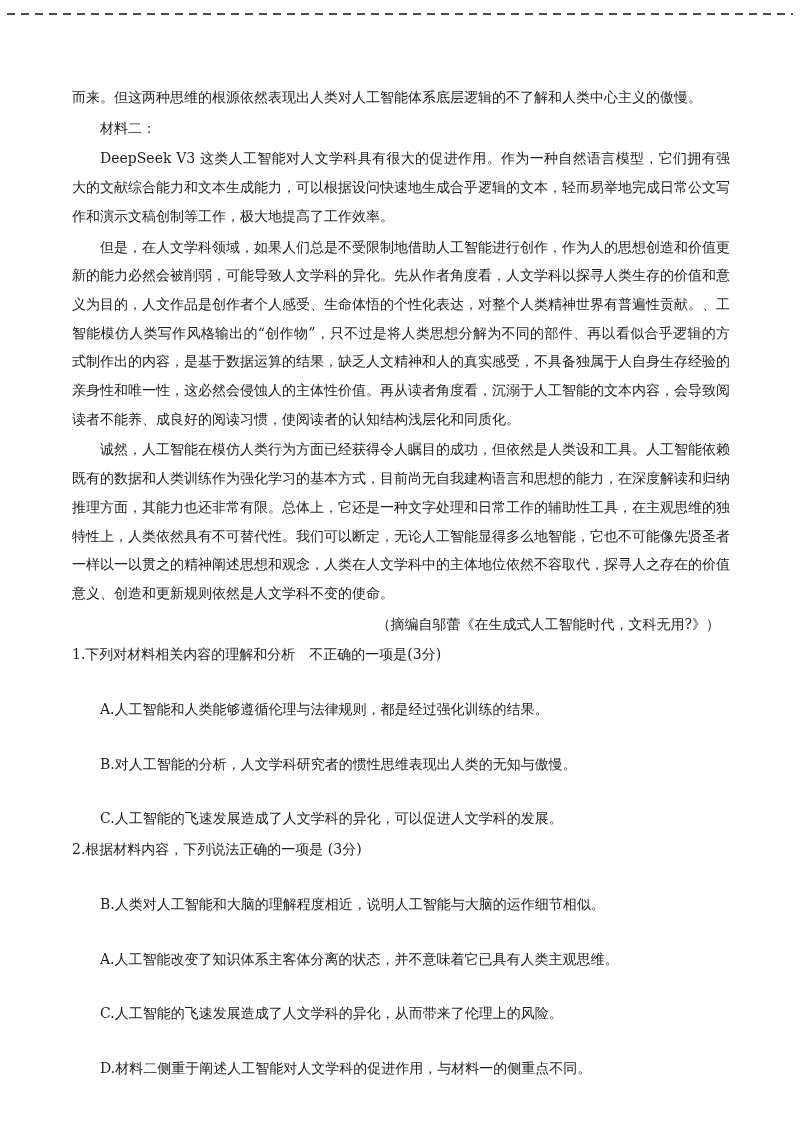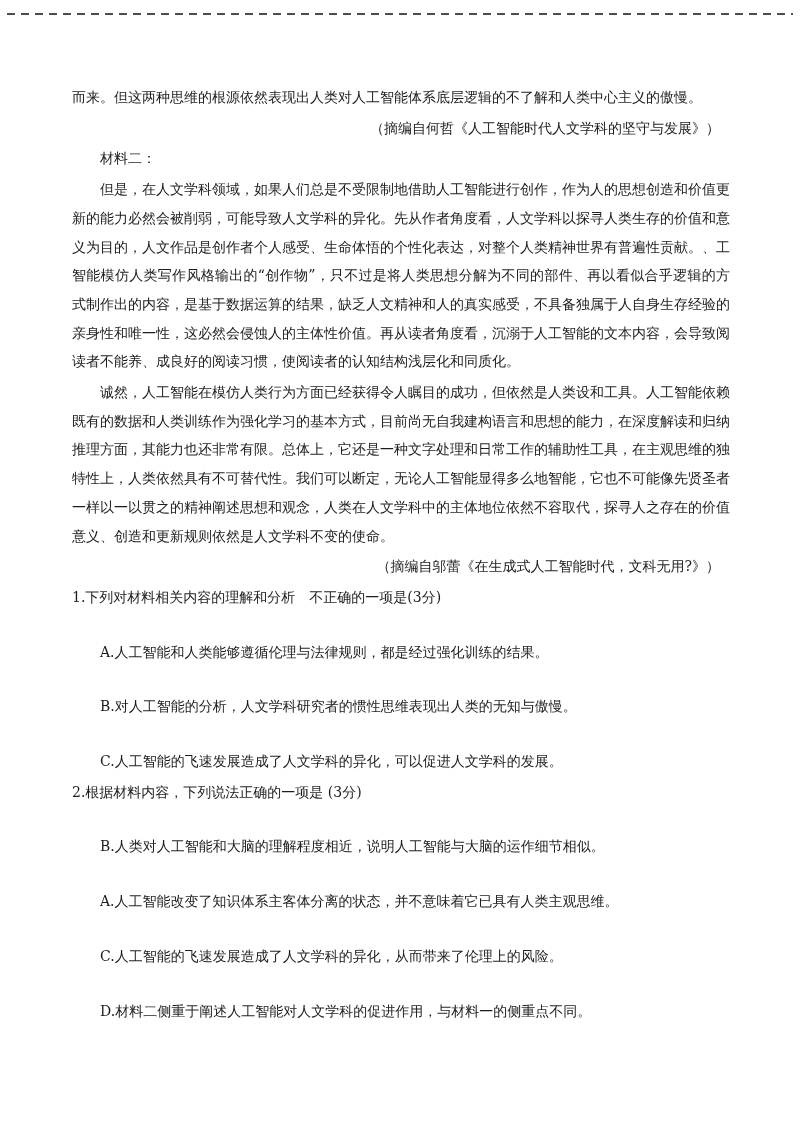--- a/index.html
+++ b/index.html
@@ -56,24 +56,24 @@
 
 <div class="page">
 
   <div class="dashed-rule"></div>
 
   <div class="content">
 
     <p class="pcont">而来。但这两种思维的根源依然表现出人类对人工智能体系底层逻辑的不了解和人类中心主义的傲慢。</p>
 
 
-    <p class="pattr">（摘编自何哲《人工智能时代人文学科的坚守与发展》）</p>
 
     <p class="pind">材料二：</p>
 
+    <p class="pind">DeepSeek V3 这类人工智能对人文学科具有很大的促进作用。作为一种自然语言模型，它们拥有强大的文献综合能力和文本生成能力，可以根据设问快速地生成合乎逻辑的文本，轻而易举地完成日常公文写作和演示文稿创制等工作，极大地提高了工作效率。</p>
 
     <p class="pind">但是，在人文学科领域，如果人们总是不受限制地借助人工智能进行创作，作为人的思想创造和价值更新的能力必然会被削弱，可能导致人文学科的异化。先从作者角度看，人文学科以探寻人类生存的价值和意义为目的，人文作品是创作者个人感受、生命体悟的个性化表达，对整个人类精神世界有普遍性贡献。、工智能模仿人类写作风格输出的“创作物”，只不过是将人类思想分解为不同的部件、再以看似合乎逻辑的方式制作出的内容，是基于数据运算的结果，缺乏人文精神和人的真实感受，不具备独属于人自身生存经验的亲身性和唯一性，这必然会侵蚀人的主体性价值。再从读者角度看，沉溺于人工智能的文本内容，会导致阅读者不能养、成良好的阅读习惯，使阅读者的认知结构浅层化和同质化。</p>
 
     <p class="pind">诚然，人工智能在模仿人类行为方面已经获得令人瞩目的成功，但依然是人类设和工具。人工智能依赖既有的数据和人类训练作为强化学习的基本方式，目前尚无自我建构语言和思想的能力，在深度解读和归纳推理方面，其能力也还非常有限。总体上，它还是一种文字处理和日常工作的辅助性工具，在主观思维的独特性上，人类依然具有不可替代性。我们可以断定，无论人工智能显得多么地智能，它也不可能像先贤圣者一样以一以贯之的精神阐述思想和观念，人类在人文学科中的主体地位依然不容取代，探寻人之存在的价值意义、创造和更新规则依然是人文学科不变的使命。</p>
 
     <p class="pattr">（摘编自邬蕾《在生成式人工智能时代，文科无用?》）</p>
 
     <div class="question-block">
       <p class="stem">1.下列对材料相关内容的理解和分析　不正确的一项是(3分)</p>
       <p class="opt">A.人工智能和人类能够遵循伦理与法律规则，都是经过强化训练的结果。</p>

